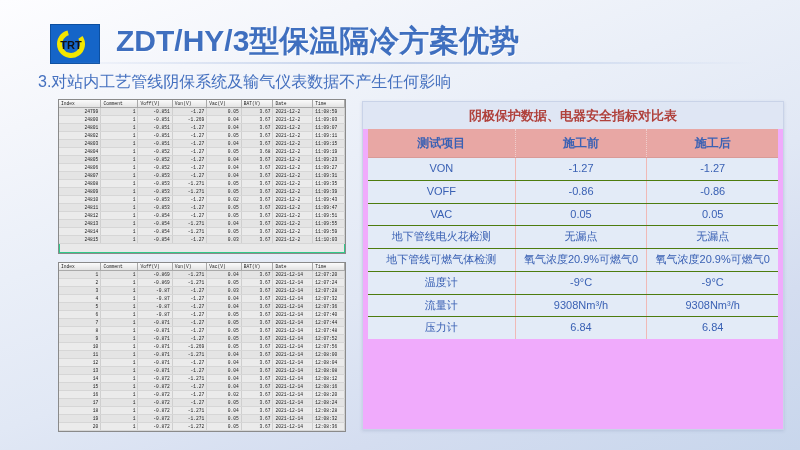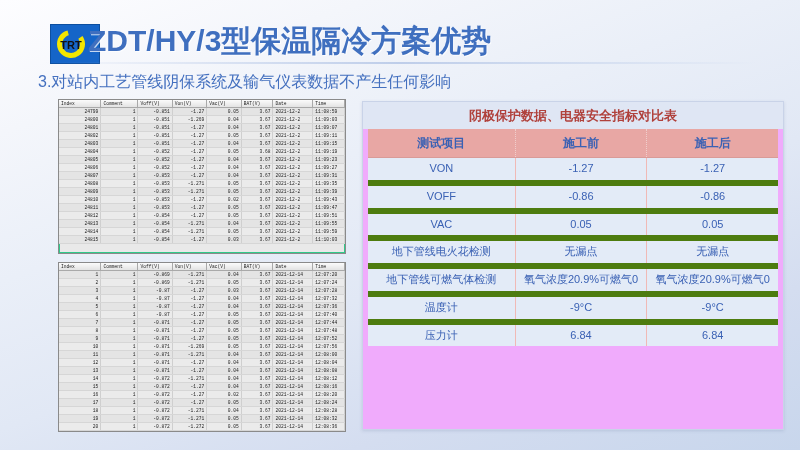--- a/index.html
+++ b/index.html
@@ -11,21 +11,21 @@
   }
   
   #header{position:absolute;left:0;top:8px;width:800px;height:52px;}
   #logo{
     position:absolute;left:50px;top:16px;width:48px;height:38px;
     background:#1565c8;border:1px solid #0c4fa0;
     display:flex;align-items:center;justify-content:flex-start;
   }
   #logo svg{display:block;}
   #deck-title{
-    position:absolute;left:88px;top:13px;
+    position:absolute;left:116px;top:13px;
     font-size:30px;font-weight:bold;color:#3f6fbf;letter-spacing:0px;
     white-space:nowrap;
     text-shadow:1px 1px 0 rgba(255,255,255,.75);
   }
   #title-rule{
     position:absolute;left:44px;top:62px;width:712px;height:2px;
     background:linear-gradient(to right,rgba(150,175,220,.0),rgba(150,175,220,.55),rgba(150,175,220,.0));
   }
   #subtitle{
     position:absolute;left:38px;top:72px;
@@ -80,21 +80,21 @@
   }
   #cmp-table th{
     background:#e8a7a4;color:#3a61b4;font-size:12px;font-weight:bold;
     height:26px;border-right:1px dotted #f0cecc;border-bottom:1px solid #d99b98;
     text-align:center;
     margin-top:48px;
   }
   #cmp-table th:last-child{border-right:none;}
   #cmp-table td{
     background:#e3ebf7;color:#3a61b4;font-size:11px;text-align:center;
-    border-right:1px solid #f0b9b6;border-bottom:6px solid #4d7c0f;
+    border-right:1px solid #f0b9b6;border-bottom:1px solid #4d7c0f;
     padding:4px 3px;line-height:1.25;
   }
   #cmp-table td:last-child{border-right:none;}
   #cmp-table tr:last-child td{border-bottom:none;}
   .col-item{width:36%;} .col-val{width:32%;}
 </style>
 </head>
 <body>
 
 <div id="header">
@@ -562,19 +562,24 @@
           <td class="col-item">地下管线可燃气体检测</td>
           <td class="col-val">氧气浓度20.9%可燃气0</td>
           <td class="col-val">氧气浓度20.9%可燃气0</td>
         </tr>
         <tr>
           <td class="col-item">温度计</td>
           <td class="col-val">-9°C</td>
           <td class="col-val">-9°C</td>
         </tr>
         <tr>
+          <td class="col-item">流量计</td>
+          <td class="col-val">9308Nm³/h</td>
+          <td class="col-val">9308Nm³/h</td>
+        </tr>
+        <tr>
           <td class="col-item">压力计</td>
           <td class="col-val">6.84</td>
           <td class="col-val">6.84</td>
         </tr>
       </tbody>
   </table>
 </div>
 
 </body></html>

